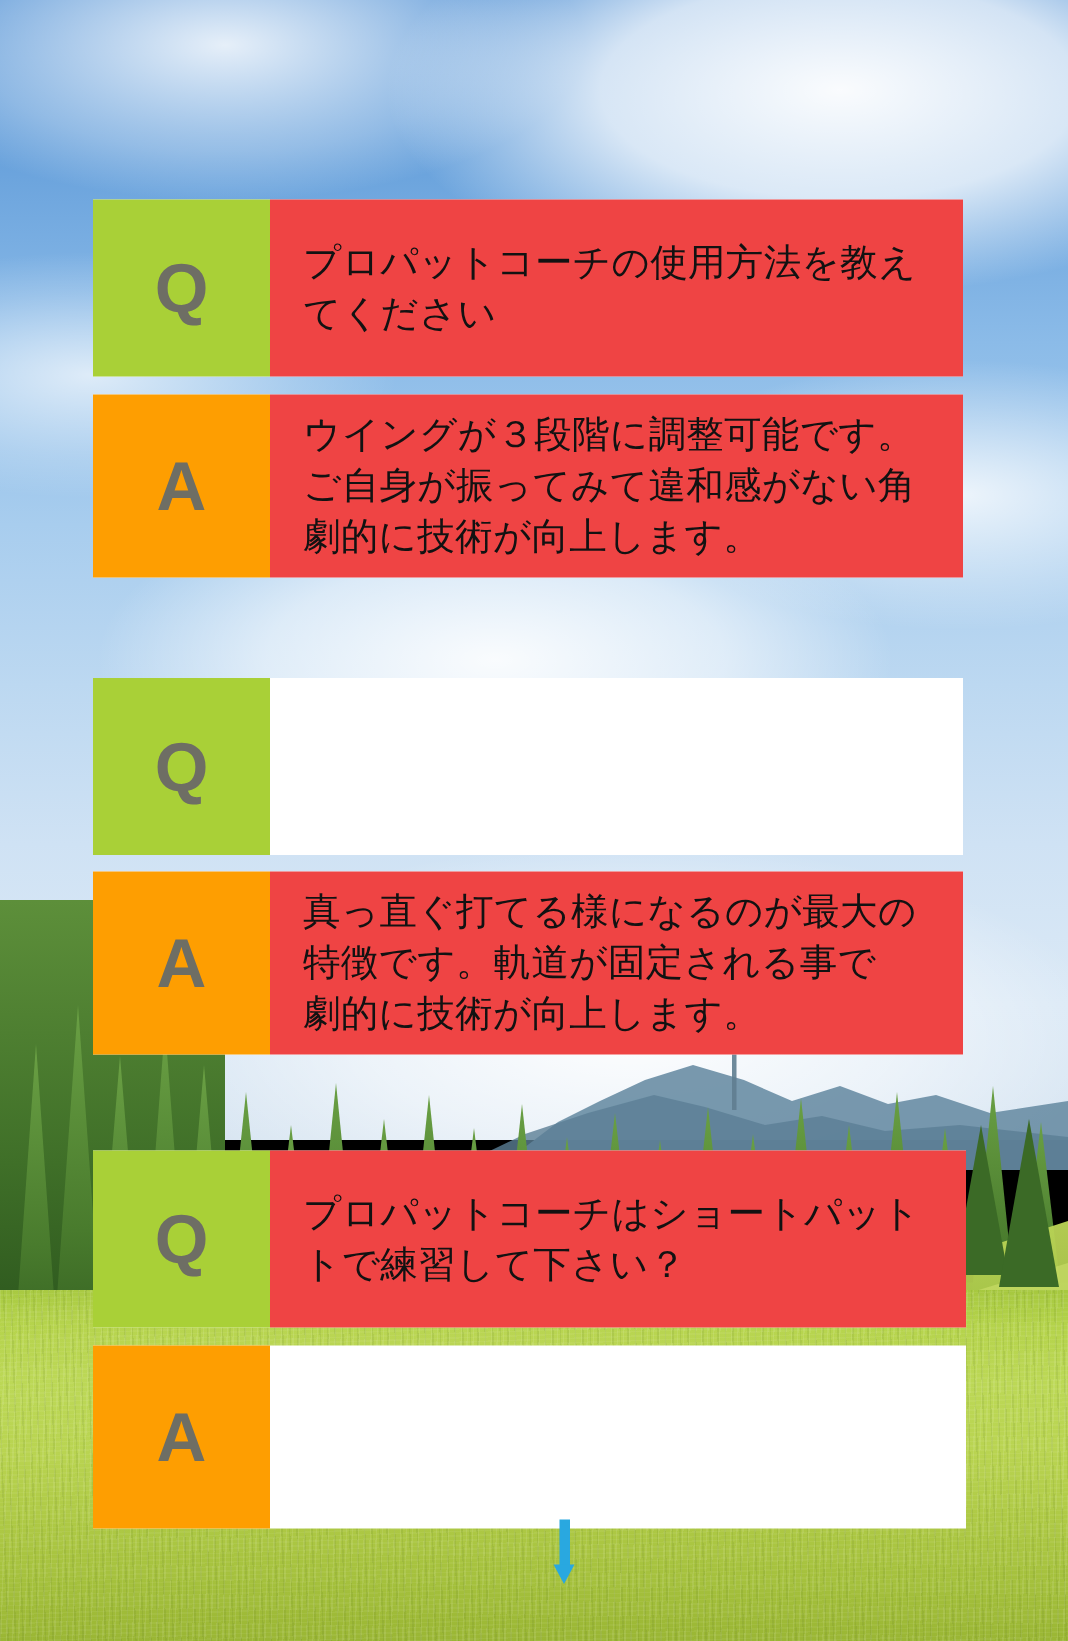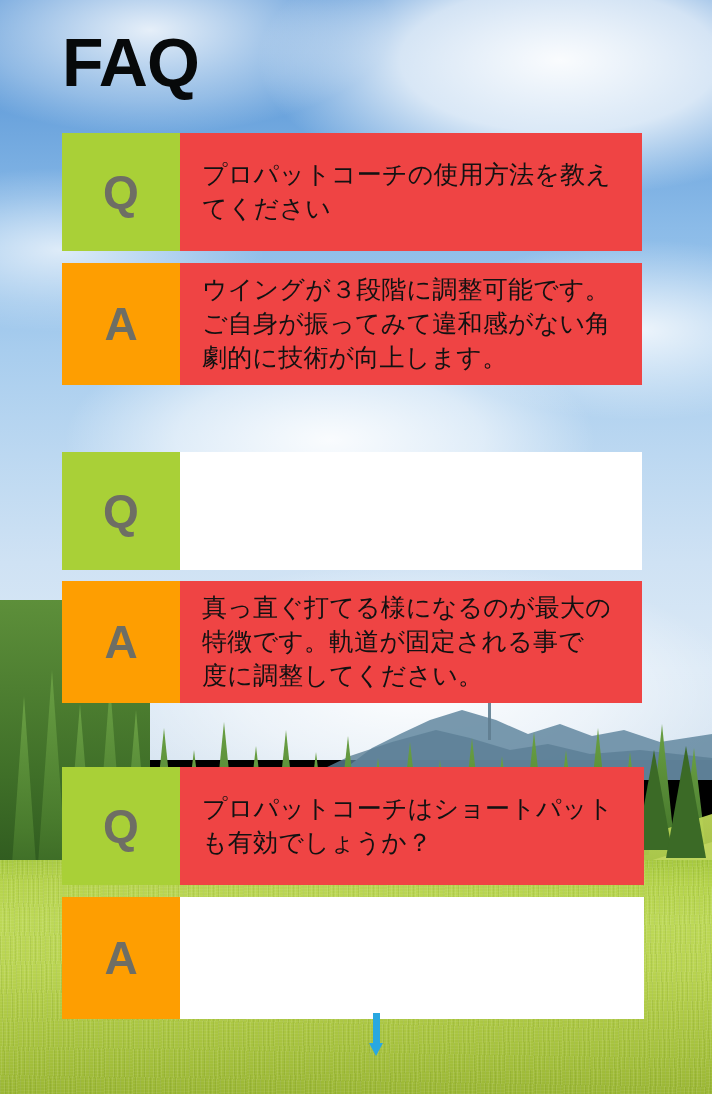--- a/index.html
+++ b/index.html
@@ -218,21 +218,20 @@
         <polygon points="666,258 686,146 706,258"></polygon>
       </g>
       <rect x="0" y="300" width="712" height="20" fill="#4d8230" opacity="0.5"></rect>
     </svg>
   </div>
 
   <div class="bg-layer bg-grass">
     <div class="grass-tex"></div>
   </div>
 
-  <div class="faq-title">FAQ</div>
 
   <div class="faq-row" id="row-q1">
     <div class="badge q">Q</div>
     <div class="body-text">プロパットコーチの使用方法を教え
 てください</div>
   </div>
 
   <div class="faq-row" id="row-a1">
     <div class="badge a">A</div>
     <div class="body-text">ウイングが３段階に調整可能です。
@@ -241,27 +240,27 @@
   </div>
 
   <div class="faq-row" id="row-q2">
     <div class="badge q">Q</div>
   </div>
 
   <div class="faq-row" id="row-a2">
     <div class="badge a">A</div>
     <div class="body-text">真っ直ぐ打てる様になるのが最大の
 特徴です。軌道が固定される事で
-度に調整してください。</div>
+劇的に技術が向上します。</div>
   </div>
 
   <div class="faq-row" id="row-q3">
     <div class="badge q">Q</div>
     <div class="body-text">プロパットコーチはショートパット
-も有効でしょうか？</div>
+トで練習して下さい？</div>
   </div>
 
   <div class="faq-row" id="row-a3">
     <div class="badge a">A</div>
   </div>
 
   <div class="scroll-arrow">
     <div class="shaft"></div>
     <div class="head"></div>
   </div>

